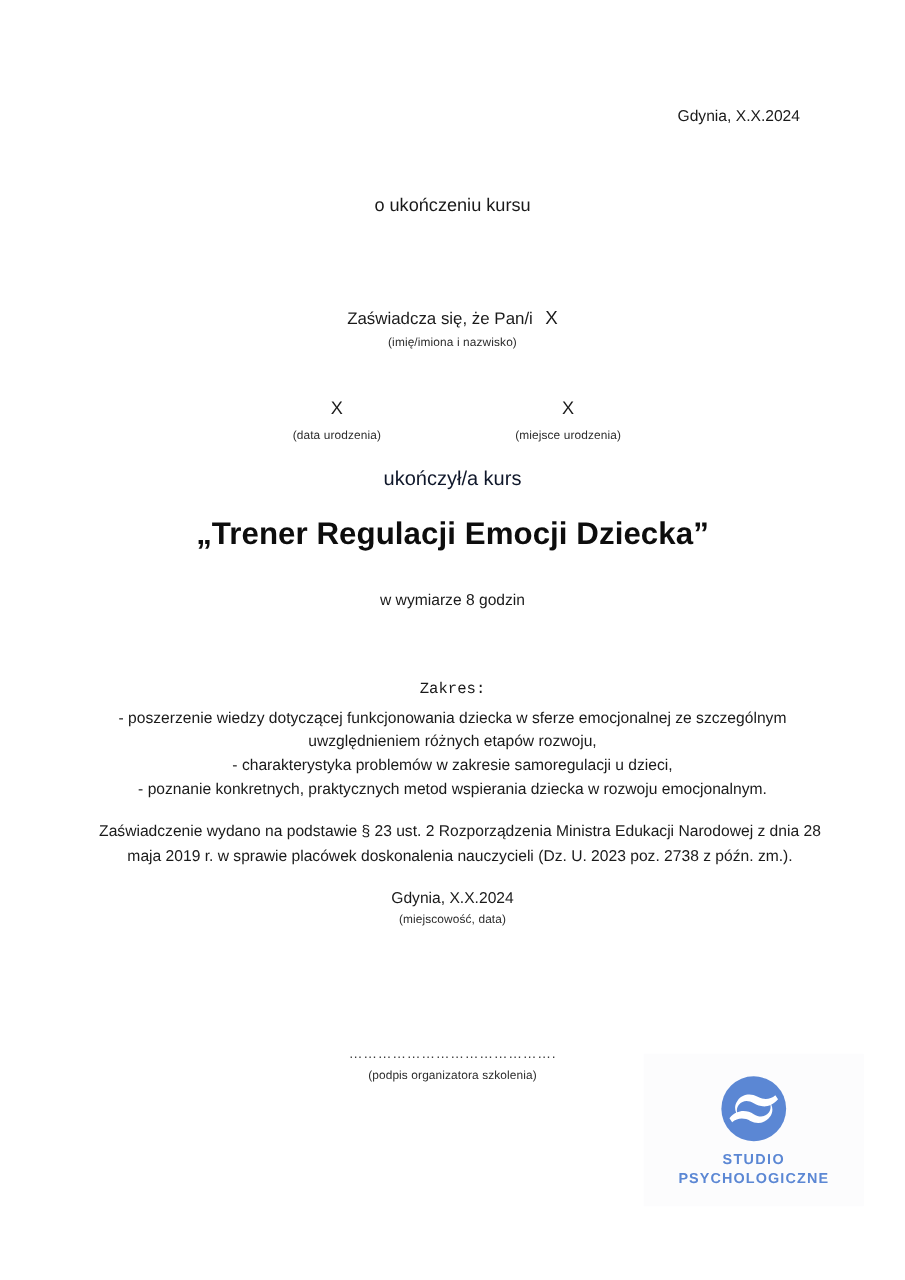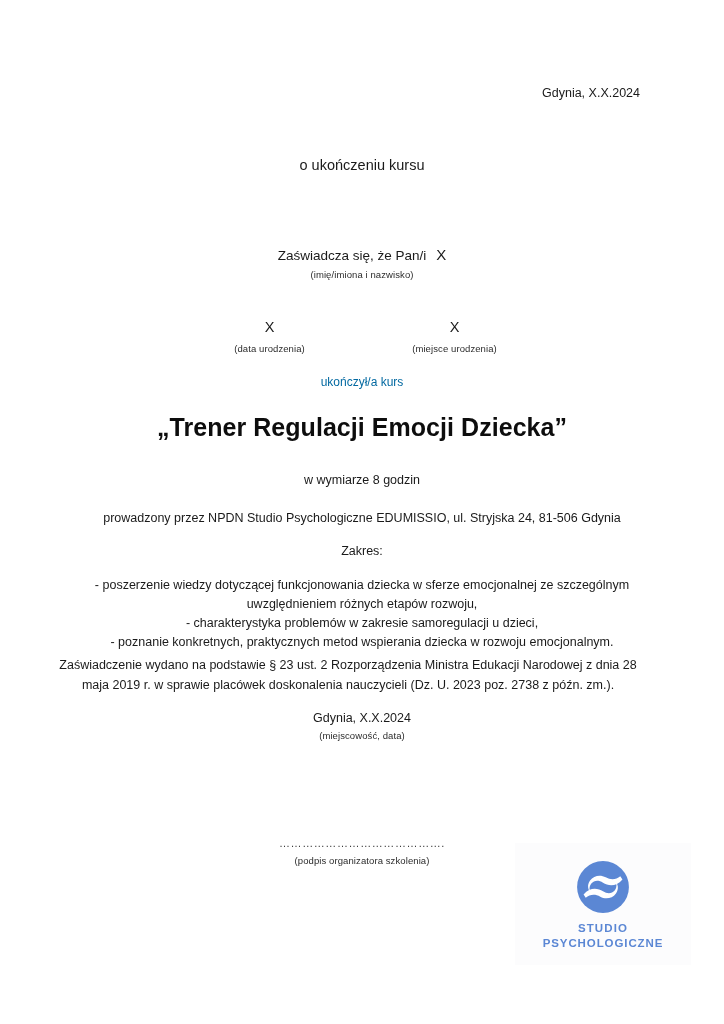--- a/index.html
+++ b/index.html
@@ -97,22 +97,22 @@
     line-height: 1.1;
   }
   .birth-col .caption { margin-top: 7px; }
 
   
   .completed {
     position: absolute;
     top: 375px;
     left: 0;
     width: 100%;
-    font-size: 12px;
-    color: #0369a1;
+    font-size: 16px;
+    color: #0f172a;
   }
   .course-name {
     position: absolute;
     top: 413px;
     left: 0;
     width: 100%;
     font-size: 25px;
     font-weight: bold;
     color: #0d0d0d;
     letter-spacing: 0.002em;
@@ -140,33 +140,33 @@
   .scope {
     position: absolute;
     top: 542px;
     left: 62px;
     width: 600px;
     text-align: center;
     font-size: 12.5px;
     color: #1a1a1a;
     line-height: 1.52;
   }
-  .scope-heading { margin-bottom: 15px; }
+  .scope-heading { margin-bottom: 4px; font-family: Liberation Mono, monospace; }
   .scope-list {
     list-style: none;
     margin: 0;
     padding: 0;
   }
   .scope-list li { margin: 0; }
 
   
   .legal {
     position: absolute;
     top: 655px;
-    left: 48px;
+    left: 68px;
     width: 600px;
     text-align: center;
     font-size: 12.5px;
     color: #1a1a1a;
     line-height: 1.62;
   }
 
   
   .place-date {
     position: absolute;
@@ -263,21 +263,20 @@
       <div class="caption">(miejsce urodzenia)</div>
     </div>
   </div>
 
   <div class="completed center">ukończył/a kurs</div>
 
   <div class="course-name center">„Trener Regulacji Emocji Dziecka”</div>
 
   <div class="hours center">w wymiarze 8 godzin</div>
 
-  <div class="provider center">prowadzony przez NPDN Studio Psychologiczne EDUMISSIO, ul. Stryjska 24, 81-506 Gdynia</div>
 
   <div class="scope">
     <div class="scope-heading">Zakres:</div>
     <ul class="scope-list">
       <li>- poszerzenie wiedzy dotyczącej funkcjonowania dziecka w sferze emocjonalnej ze szczególnym uwzględnieniem różnych etapów rozwoju,</li>
       <li>- charakterystyka problemów w zakresie samoregulacji u dzieci,</li>
       <li>- poznanie konkretnych, praktycznych metod wspierania dziecka w rozwoju emocjonalnym.</li>
     </ul>
   </div>
 

